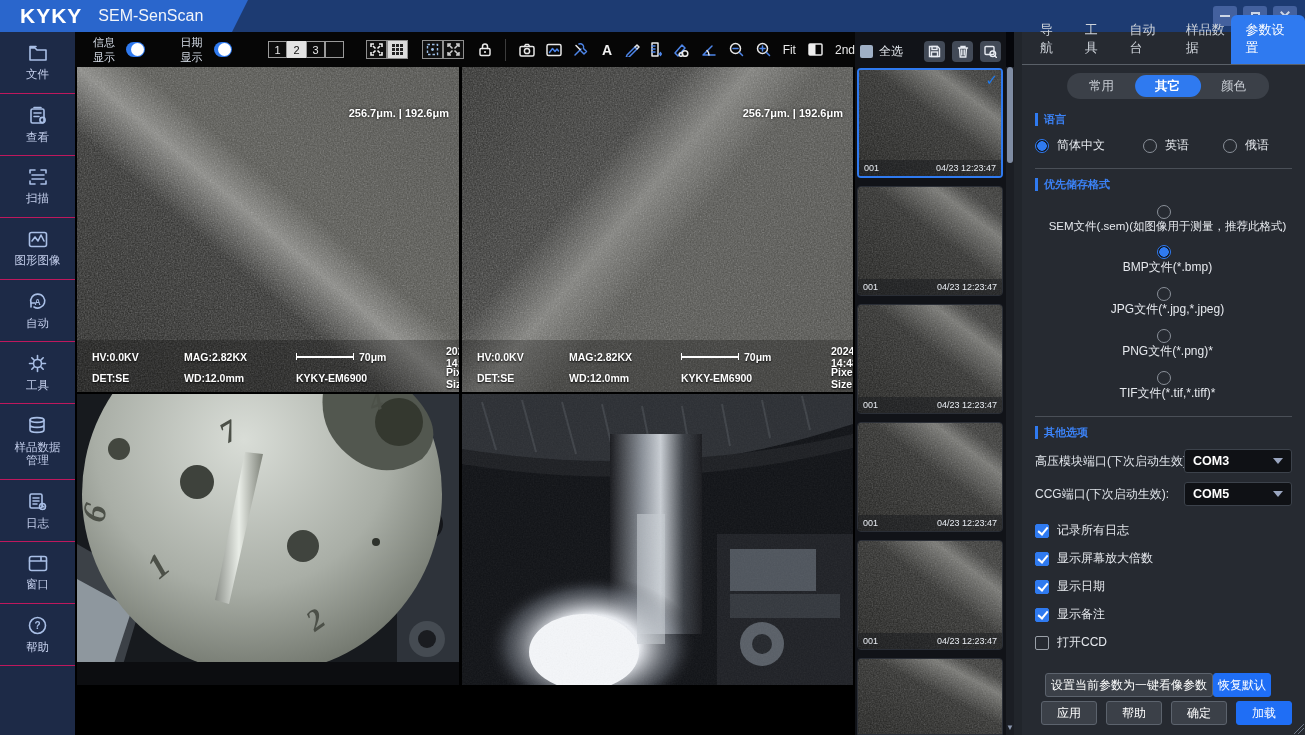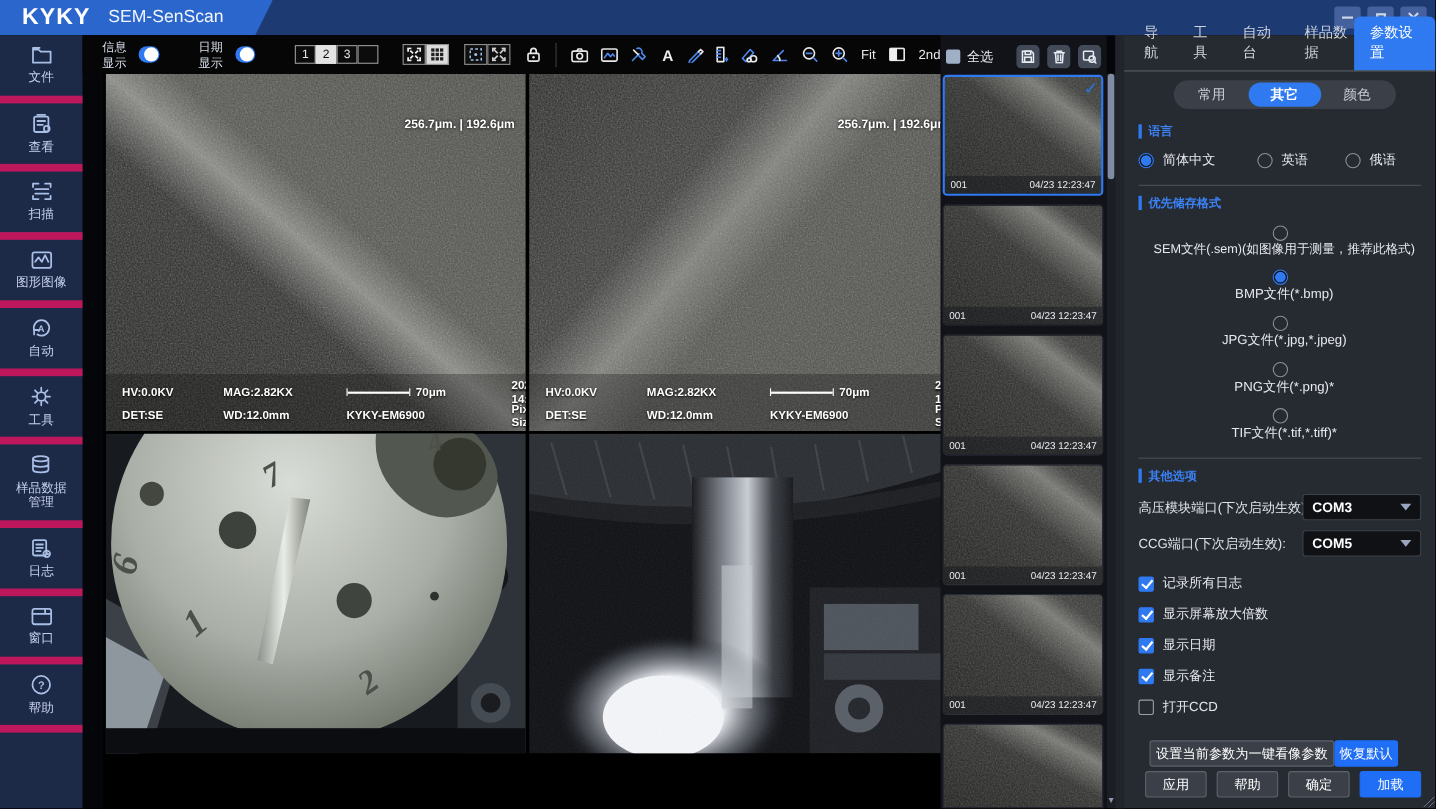--- a/index.html
+++ b/index.html
@@ -22,21 +22,21 @@
   .glyph-max { width:9px; height:9px; border:2px solid #cdd6e6; }
   .glyph-close { position:relative; width:10px; height:10px; }
   .glyph-close:before,.glyph-close:after { content:""; position:absolute; left:4px; top:-1px;
             width:2px; height:12px; background:#cdd6e6; }
   .glyph-close:before { transform:rotate(45deg); } .glyph-close:after { transform:rotate(-45deg); }
 
   
   .sidebar { left:0; top:32px; width:75px; height:703px; background:#1d2a47;
              display:flex; flex-direction:column; }
   .side-item { display:flex; flex-direction:column; align-items:center; justify-content:center;
-               gap:6px; height:62px; border-bottom:7px solid #be185d; cursor:pointer; }
+               gap:6px; height:62px; border-bottom:1px solid #be185d; cursor:pointer; }
   .side-item.tall { height:76px; }
   .side-item svg { stroke:#a9bfe6; fill:none; stroke-width:1.6; stroke-linecap:round; stroke-linejoin:round; }
   .side-label { color:#c4cfec; font-size:11.5px; text-align:center; line-height:13px; }
 
   
   .toolbar { left:75px; top:32px; width:780px; height:35px; background:#060606;
              display:flex; align-items:center; }
   .tlabel { color:#d8dfea; font-size:11px; }
   .toggle { width:30px; height:15px; border-radius:8px; background:#2f7af0; position:relative; cursor:pointer; }
   .toggle .knob { position:absolute; right:1px; top:1px; width:13px; height:13px; border-radius:50%; background:#fff; }
@@ -46,21 +46,21 @@
   .icobtn { width:21px; height:19px; border:1px solid #8f8f8f; background:#101010;
             display:flex; align-items:center; justify-content:center; cursor:pointer; }
   .icobtn.sel { background:#dcdcdc; }
   .ticon { width:18px; height:18px; display:flex; align-items:center; justify-content:center; cursor:pointer; }
   .ticon svg { stroke:#e8e8e8; fill:none; stroke-width:1.5; stroke-linecap:round; stroke-linejoin:round; }
   .ticon .accent { stroke:#4d85e8; }
   .tb-div { width:1px; height:22px; background:#3c3c3c; }
   .ttext { color:#e8e8e8; font-size:12px; cursor:pointer; }
 
   
-  .viewport { left:75px; top:67px; width:780px; height:668px; background:#000;margin-left:19px; }
+  .viewport { left:75px; top:67px; width:780px; height:668px; background:#000; }
   .quad { position:absolute; overflow:hidden; }
   .q-tl { left:2px;  top:0;   width:382px; height:325px; }
   .q-tr { left:387px; top:0;  width:391px; height:325px; }
   .q-bl { left:2px;  top:327px; width:382px; height:291px; }
   .q-br { left:387px; top:327px; width:391px; height:291px; }
   .quad svg.fill { position:absolute; left:0; top:0; width:100%; height:100%; }
   .size-label { position:absolute; top:40px; right:10px; color:#fff; font-size:11px; font-weight:bold;
                 text-shadow:0 0 3px #000; }
   .meta { position:absolute; left:0; right:0; bottom:0; height:52px; background:rgba(10,10,10,0.28);
           display:grid; grid-template-columns:92px 112px 150px 1fr; padding:6px 4px 0 15px;

